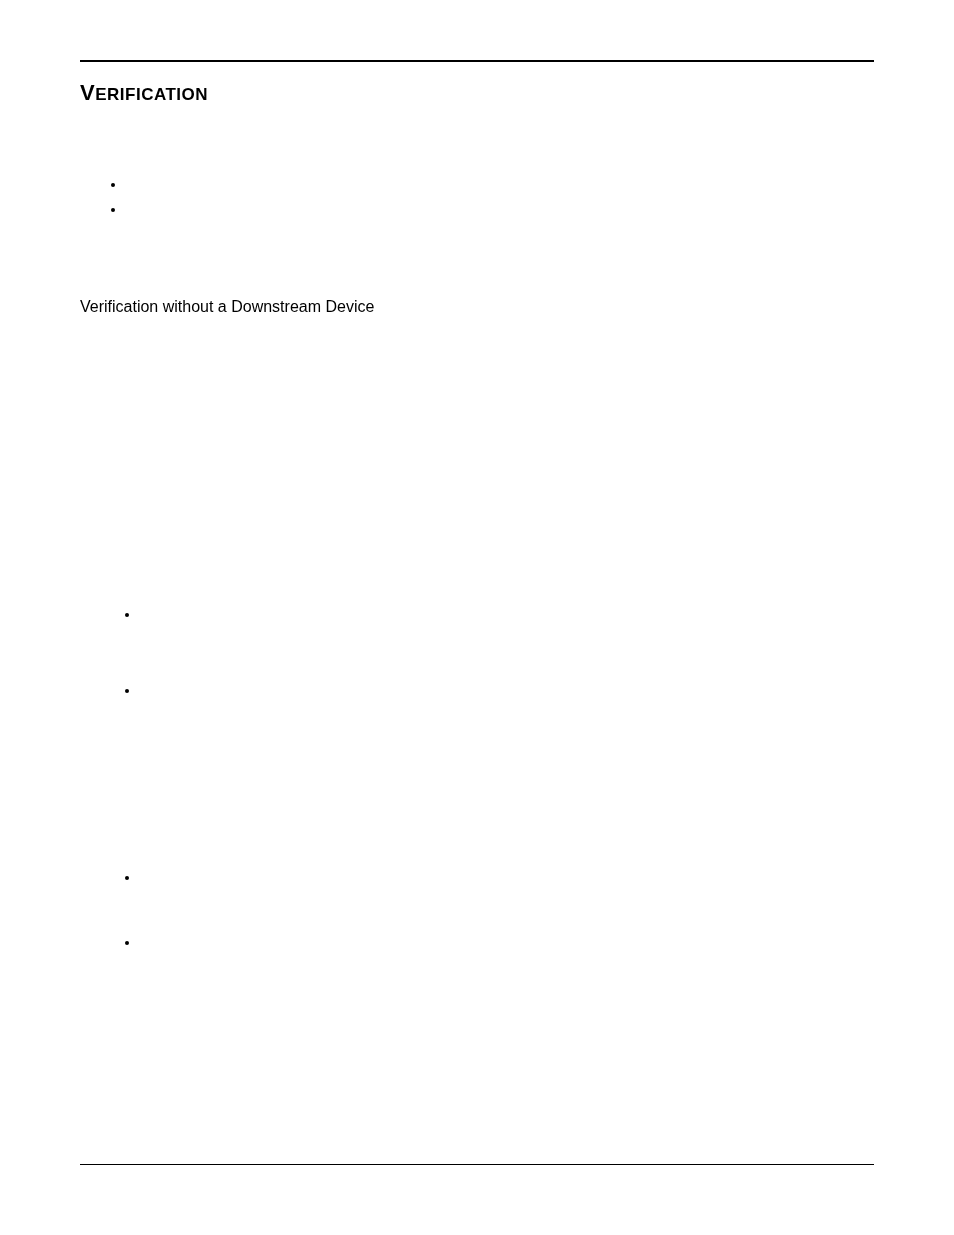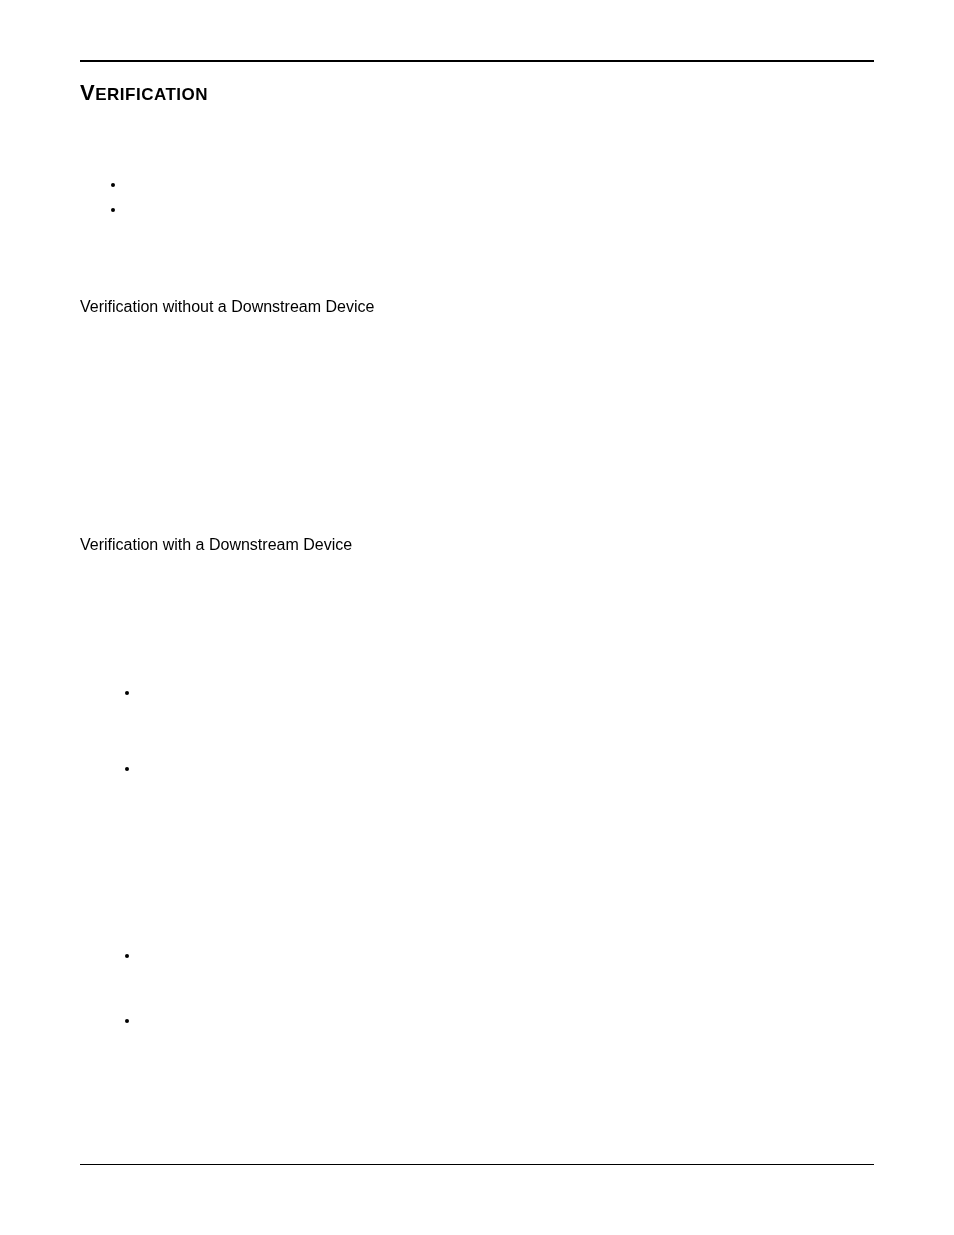--- a/index.html
+++ b/index.html
@@ -102,21 +102,20 @@
     <li><span></span></li>
     <li><span></span></li>
   </ul>
 
   <div class="spacer-30"></div>
 
   <div class="sub-title">Verification without a Downstream Device</div>
 
   <div class="spacer-160"></div>
 
-  <div class="sub-title">Verification with a Downstream Device</div>
 
   <div class="spacer-100"></div>
 
   <ul class="bullet-spaced">
     <li><span></span></li>
     <li><span></span></li>
   </ul>
 
   <div class="spacer-110"></div>
 

